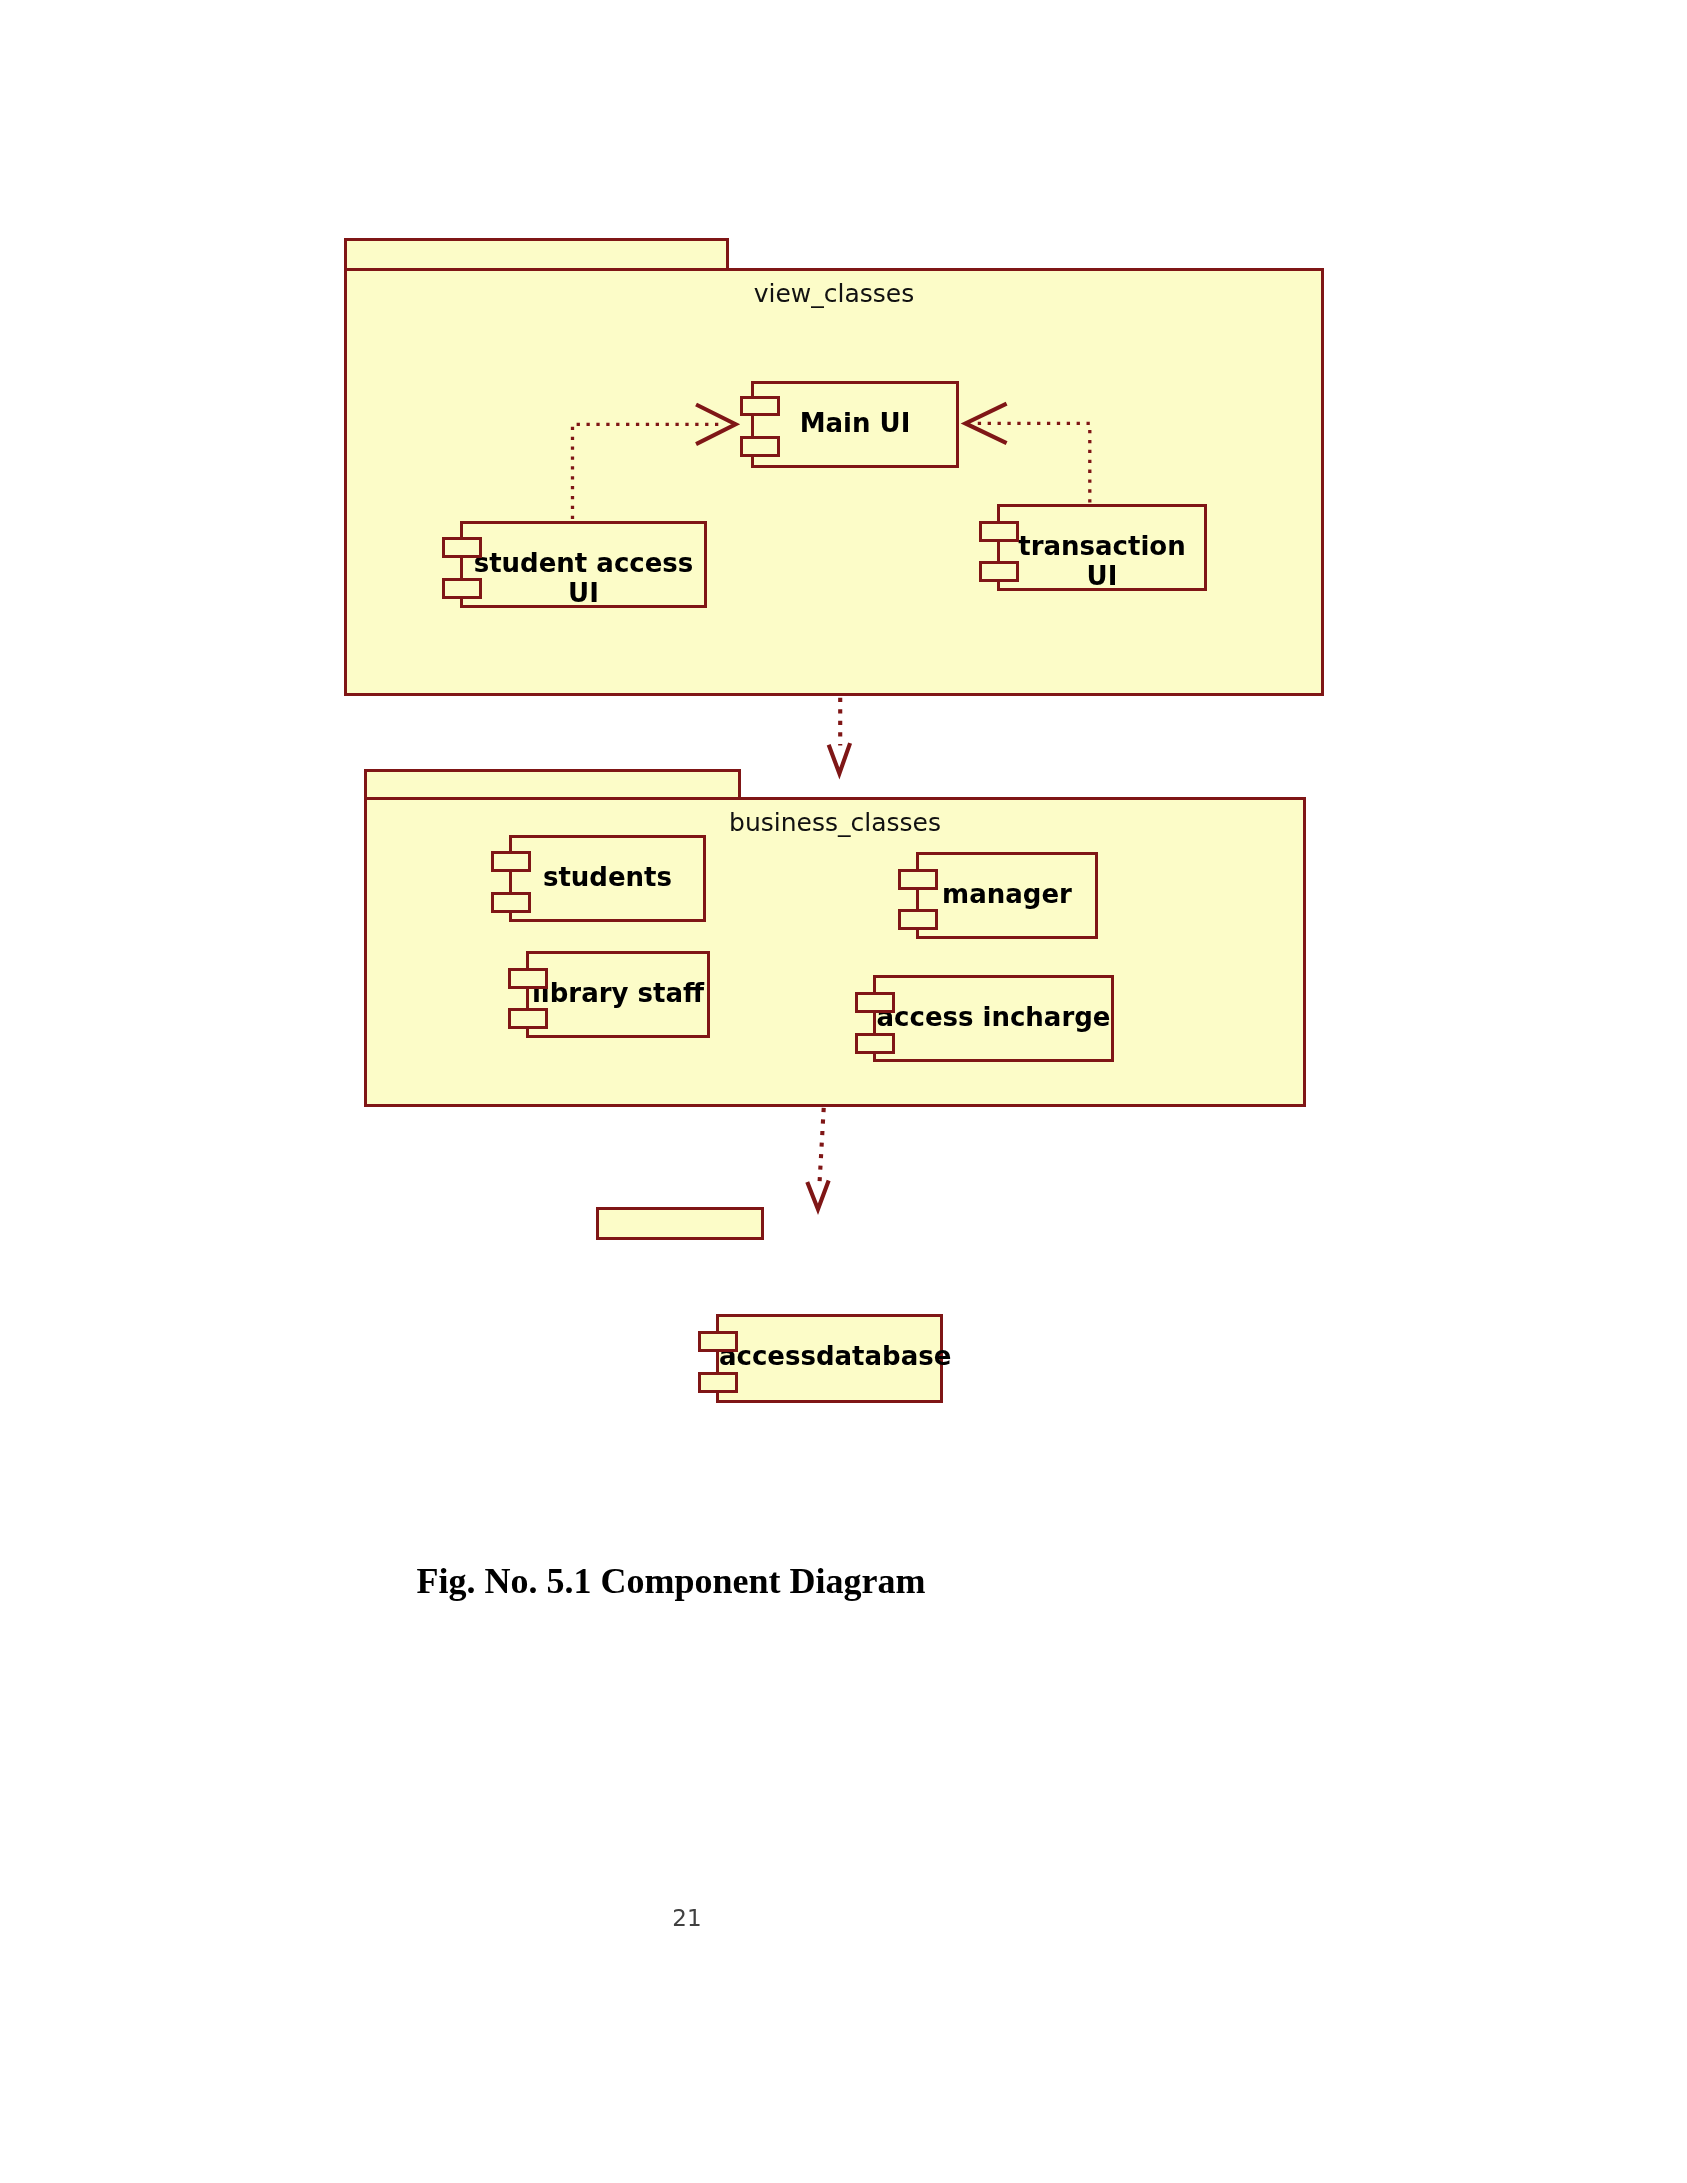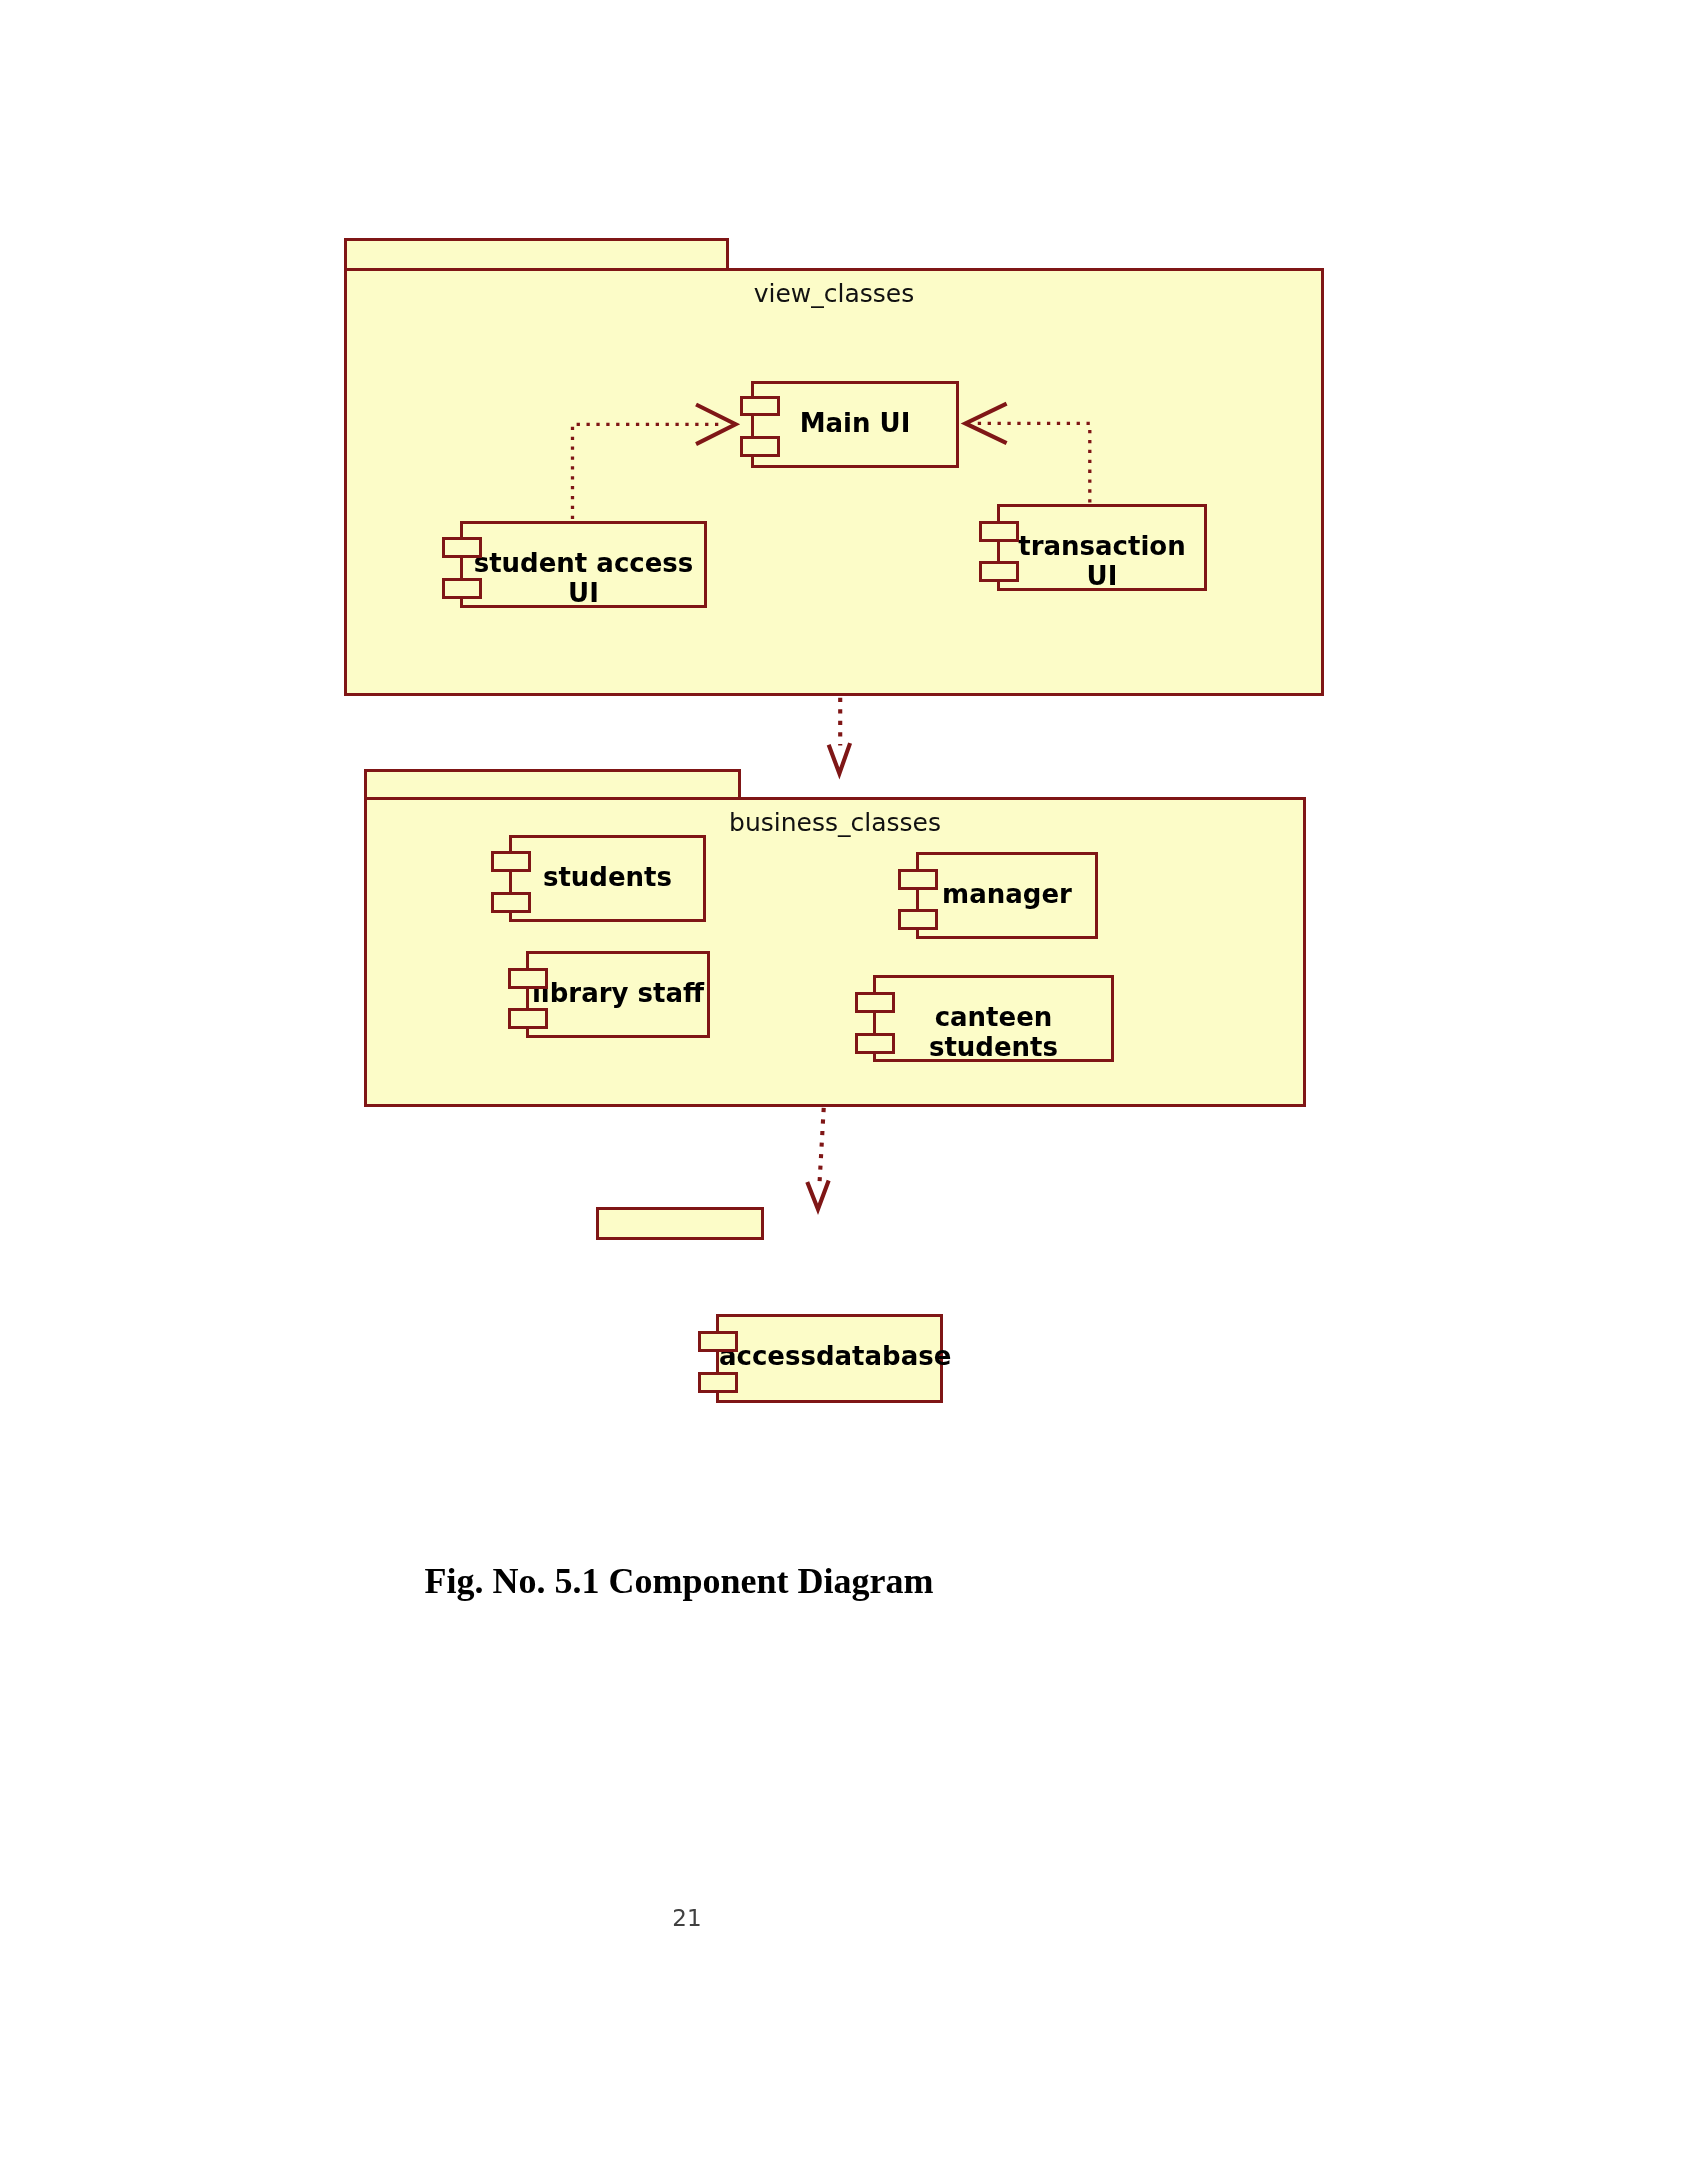--- a/index.html
+++ b/index.html
@@ -67,21 +67,21 @@
     stroke-dasharray:5 9;
   }
   .head{
     fill:none;
     stroke:var(--stroke,#7f1616);
     stroke-width:5;
     stroke-linecap:butt;
   }
   .caption{
     position:absolute;
-    left:8px;top:1560px;width:100%;
+    left:0;top:1560px;width:100%;
     text-align:center;
     font-family:"Liberation Serif","DejaVu Serif",serif;
     font-weight:700;
     font-size:36px;
     color:#000000;
   }
   .page-number{
     position:absolute;
     left:0;top:1905px;width:100%;
     text-align:center;
@@ -137,21 +137,21 @@
     <div class="port" style="top:54px;"></div>
   </div>
 
   <div class="component" style="left:526px;top:951px;width:184px;height:87px;">
     <div class="c-label">library staff</div>
     <div class="port" style="top:14px;"></div>
     <div class="port" style="top:54px;"></div>
   </div>
 
   <div class="component" style="left:873px;top:975px;width:241px;height:87px;">
-    <div class="c-label">canteen students</div>
+    <div class="c-label">access incharge</div>
     <div class="port" style="top:14px;"></div>
     <div class="port" style="top:55px;"></div>
   </div>
 
   <div class="component" style="left:716px;top:1314px;width:227px;height:89px;">
     <div class="c-label">accessdatabase</div>
     <div class="port" style="top:14px;"></div>
     <div class="port" style="top:55px;"></div>
   </div>
 

